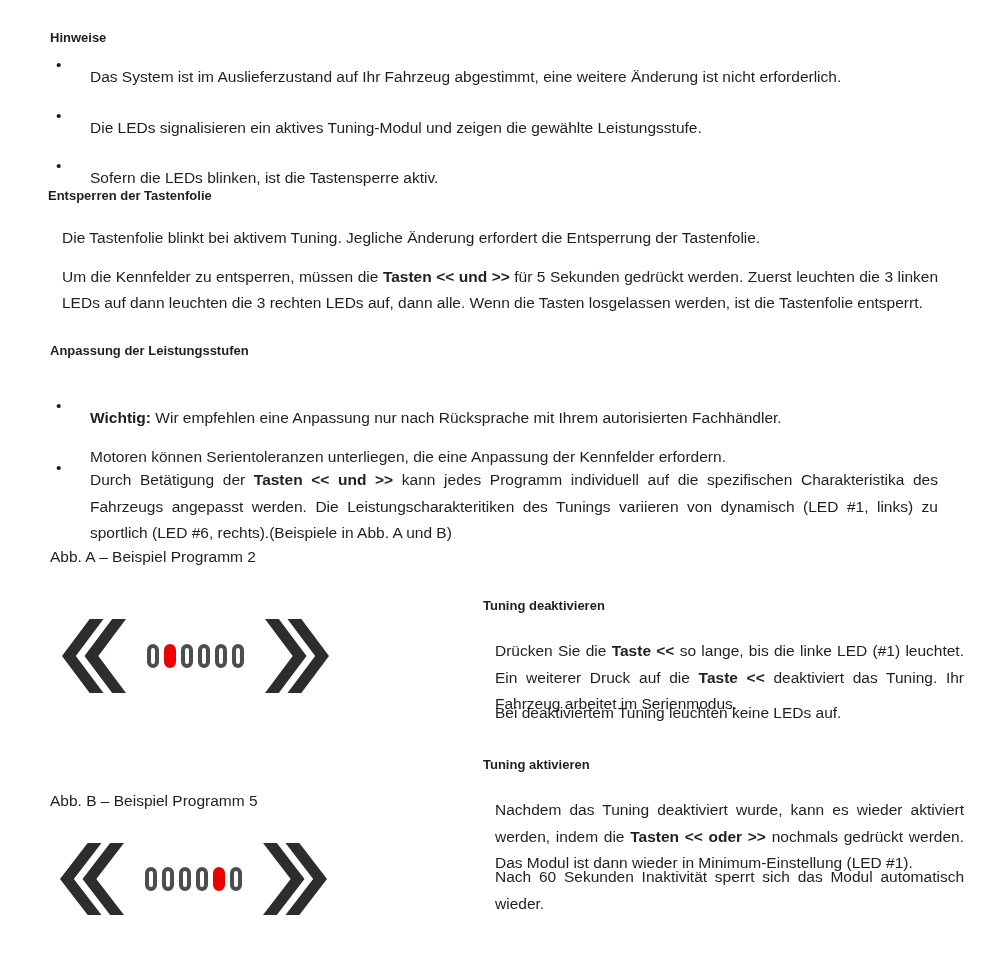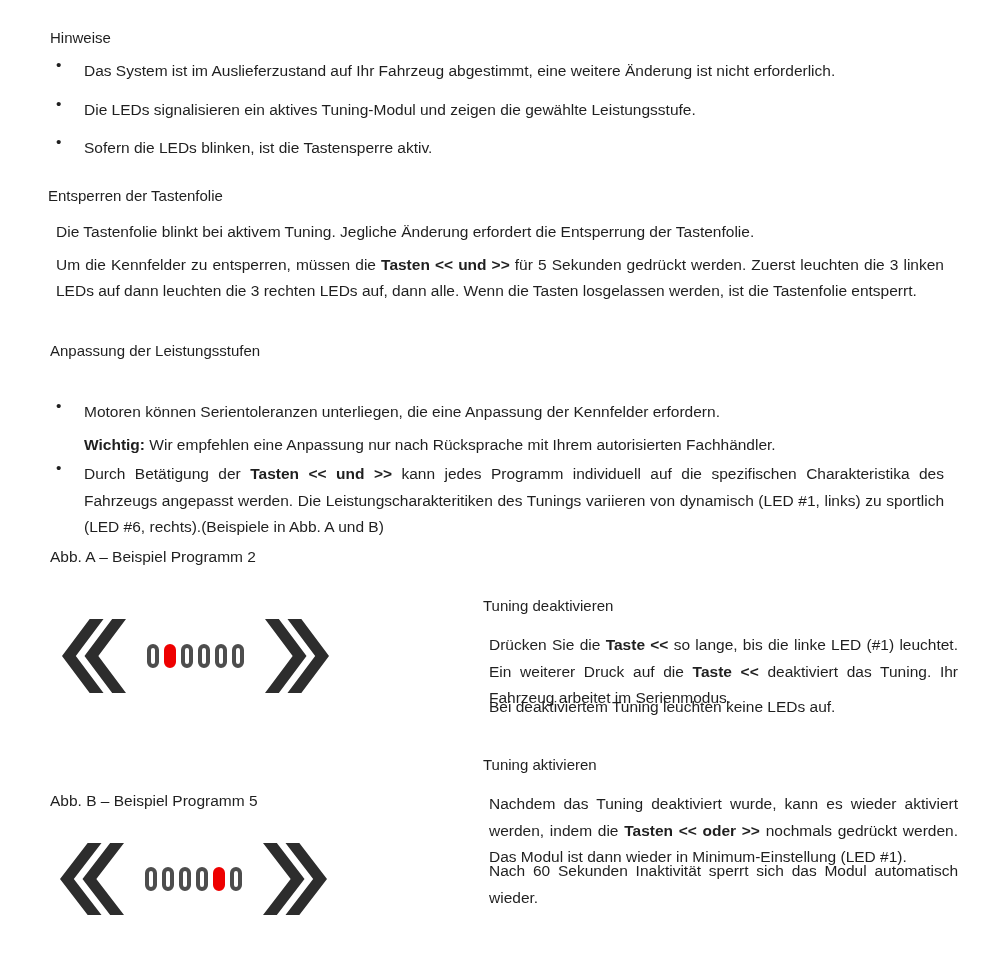--- a/index.html
+++ b/index.html
@@ -11,27 +11,27 @@
   }
   *{box-sizing:border-box;}
   html,body{margin:0;padding:0;}
   body{
     width:1000px;height:975px;position:relative;overflow:hidden;
     background:var(--bg);color:var(--text);
     font-family:"Liberation Sans", sans-serif;
     font-size:15.5px;
   }
   .abs{position:absolute;}
-  .heading{font-weight:normal;font-size:15px;line-height:22px;}
+  .heading{font-weight:bold;font-size:13px;line-height:22px;}
   .body-text{font-size:15.5px;line-height:26.5px;}
   .just{text-align:justify;}
   .bullet-item{display:flex;}
   .bullet-glyph{flex:0 0 28px;padding-left:6px;}
   .bullet-body{flex:1 1 auto;}
-  p{margin:6px;padding:0;}
+  p{margin:12px;padding:0;}
   b{font-weight:bold;}
 
   .figure{display:flex;align-items:center;gap:21px;}
   .chevrons{flex:0 0 auto;display:block;}
   .chevrons polygon{fill:var(--chevron);}
   .leds{display:flex;align-items:center;gap:5px;}
   .led{
     width:12px;height:24px;background:#ffffff;
     border:4px solid var(--led-outline);border-radius:6px;
   }
@@ -63,22 +63,22 @@
   <p>Die Tastenfolie blinkt bei aktivem Tuning. Jegliche Änderung erfordert die Entsperrung der Tastenfolie.</p>
   <p class="just"><span>Um die Kennfelder zu entsperren, müssen die </span><b>Tasten &lt;&lt; und &gt;&gt;</b><span> für 5 Sekunden gedrückt werden. Zuerst leuchten die 3 linken LEDs auf dann leuchten die 3 rechten LEDs auf, dann alle. Wenn die Tasten losgelassen werden, ist die Tastenfolie entsperrt.</span></p>
 </div>
 
 <div class="abs heading" style="left:50px;top:340px;width:900px;">Anpassung der Leistungsstufen</div>
 
 <div class="abs body-text" style="left:50px;top:393px;width:900px;">
   <div class="bullet-item">
     <span class="bullet-glyph">•</span>
     <div class="bullet-body">
+      <p><b>Wichtig:</b><span> Wir empfehlen eine Anpassung nur nach Rücksprache mit Ihrem autorisierten Fachhändler.</span></p>
       <p>Motoren können Serientoleranzen unterliegen, die eine Anpassung der Kennfelder erfordern.</p>
-      <p><b>Wichtig:</b><span> Wir empfehlen eine Anpassung nur nach Rücksprache mit Ihrem autorisierten Fachhändler.</span></p>
     </div>
   </div>
 </div>
 
 <div class="abs body-text" style="left:50px;top:455px;width:900px;">
   <div class="bullet-item">
     <span class="bullet-glyph">•</span>
     <p class="bullet-body just"><span>Durch Betätigung der </span><b>Tasten &lt;&lt; und &gt;&gt;</b><span> kann jedes Programm individuell auf die spezifischen Charakteristika des Fahrzeugs angepasst werden. Die Leistungscharakteritiken des Tunings variieren von dynamisch (LED #1, links) zu sportlich (LED #6, rechts).(Beispiele in Abb. A und B)</span></p>
   </div>
 </div>

